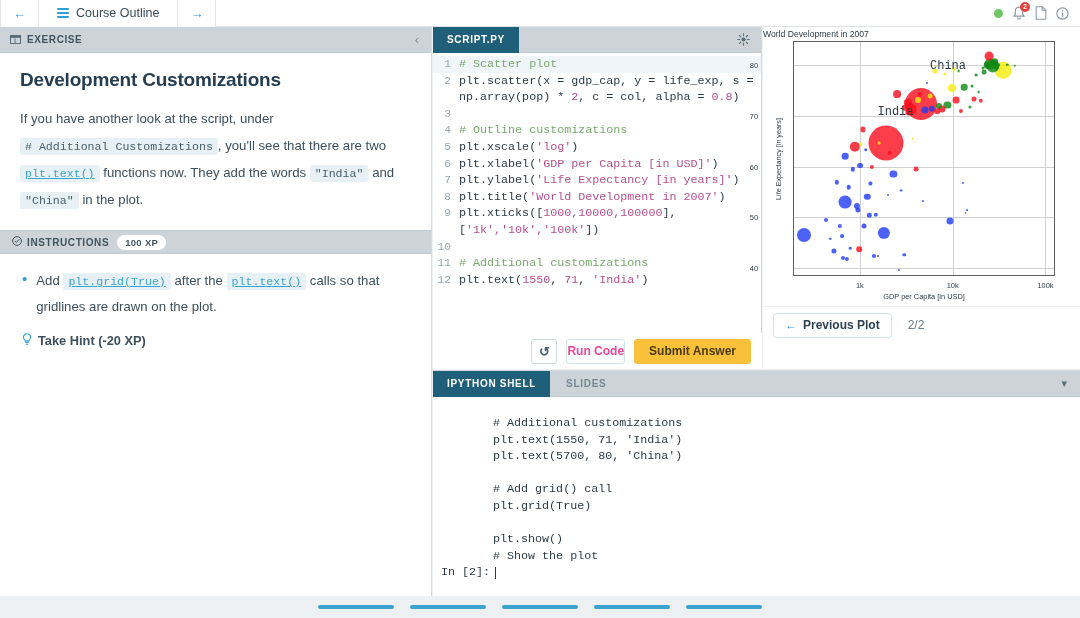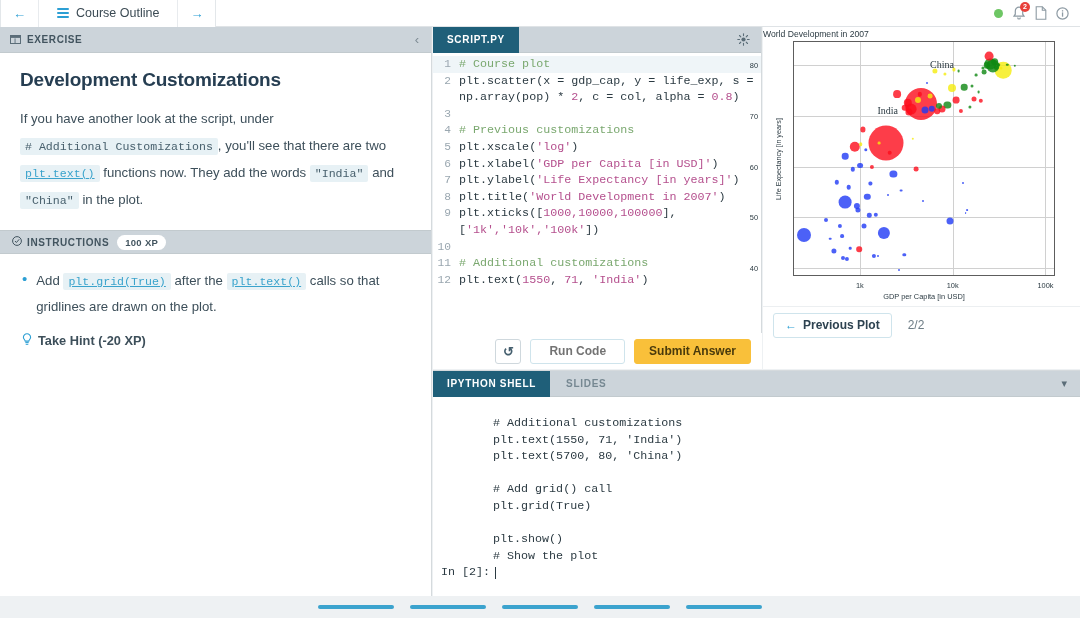--- a/index.html
+++ b/index.html
@@ -135,21 +135,21 @@
     display:flex; align-items:center; justify-content:flex-end; gap:9px;
     padding-right:11px; background:#fff;
   }
   .btn {
     border:1px solid #cfd8dd; background:#fff; border-radius:3px;
     font-size:12px; font-weight:700; color:#2d4250; cursor:pointer;
     height:25px; display:flex; align-items:center; justify-content:center;
     font-family:"Liberation Sans", sans-serif;
   }
   .btn-reset { width:26px; color:#46606f; font-size:13px; }
-  .btn-run { padding:0 18px; border-color:#cfe4ec; color:#737373; }
+  .btn-run { padding:0 0; border-color:#cfe4ec; color:#ec4899; }
   .btn-submit {
     padding:0 14px; background:#f9c03a; border-color:#f9c03a; color:#4a3a0c;
   }
 
   .plots-pane {
     position:absolute; left:763px; top:27px; width:317px; height:342px; background:#fff;
   }
   .plot-canvas { position:relative; width:317px; height:279px; background:#fff; }
   .plot-actions {
     height:37px; display:flex; align-items:center; gap:16px; padding-left:10px;
@@ -213,22 +213,22 @@
   .xtick {
     position:absolute; top:239px; font-size:7.4px; color:#2b3a42;
     transform:translateX(-50%); font-family:"Liberation Sans", sans-serif;
   }
   .xlabel {
     position:absolute; left:50%; top:250px; transform:translateX(-50%);
     font-size:7.4px; color:#2b3a42; white-space:nowrap;
     font-family:"Liberation Sans", sans-serif;
   }
   .ann {
-    position:absolute; font-size:10px; color:#2b3a42; white-space:nowrap;
-    font-family:Liberation Serif, serif;
+    position:absolute; font-size:12px; color:#2b3a42; white-space:nowrap;
+    font-family:Liberation Mono, monospace;
   }
   .bub { position:absolute; border-radius:50%; transform:translate(-50%,-50%); }
 </style>
 </head>
 <body>
 
 <div class="app">
 
   <div class="topbar">
 
@@ -351,33 +351,33 @@
             <line x1="9.2" y1="9.2" x2="10.5" y2="10.5"></line>
             <line x1="10.5" y1="2.5" x2="9.2" y2="3.8"></line>
             <line x1="3.8" y1="9.2" x2="2.5" y2="10.5"></line>
           </g>
         </svg>
       </div>
     </div>
     <div class="code-area" id="code-lines">
         <div class="cl hl">
           <div class="gutter">1</div>
-          <div class="ctext"><span class="k-com"># Course plot</span></div>
+          <div class="ctext"><span class="k-com"># Scatter plot</span></div>
         </div>
         <div class="cl">
           <div class="gutter">2</div>
           <div class="ctext"><span class="k-fn">plt.scatter(x = gdp_cap, y = life_exp, s = np.array(pop) * </span><span class="k-num">2</span><span class="k-fn">, c = col, alpha = </span><span class="k-num">0.8</span><span class="k-fn">)</span></div>
         </div>
         <div class="cl">
           <div class="gutter">3</div>
           <div class="ctext">&nbsp;</div>
         </div>
         <div class="cl">
           <div class="gutter">4</div>
-          <div class="ctext"><span class="k-com"># Previous customizations</span></div>
+          <div class="ctext"><span class="k-com"># Outline customizations</span></div>
         </div>
         <div class="cl">
           <div class="gutter">5</div>
           <div class="ctext"><span class="k-fn">plt.xscale(</span><span class="k-str">'log'</span><span class="k-fn">)</span></div>
         </div>
         <div class="cl">
           <div class="gutter">6</div>
           <div class="ctext"><span class="k-fn">plt.xlabel(</span><span class="k-str">'GDP per Capita [in USD]'</span><span class="k-fn">)</span></div>
         </div>
         <div class="cl">

